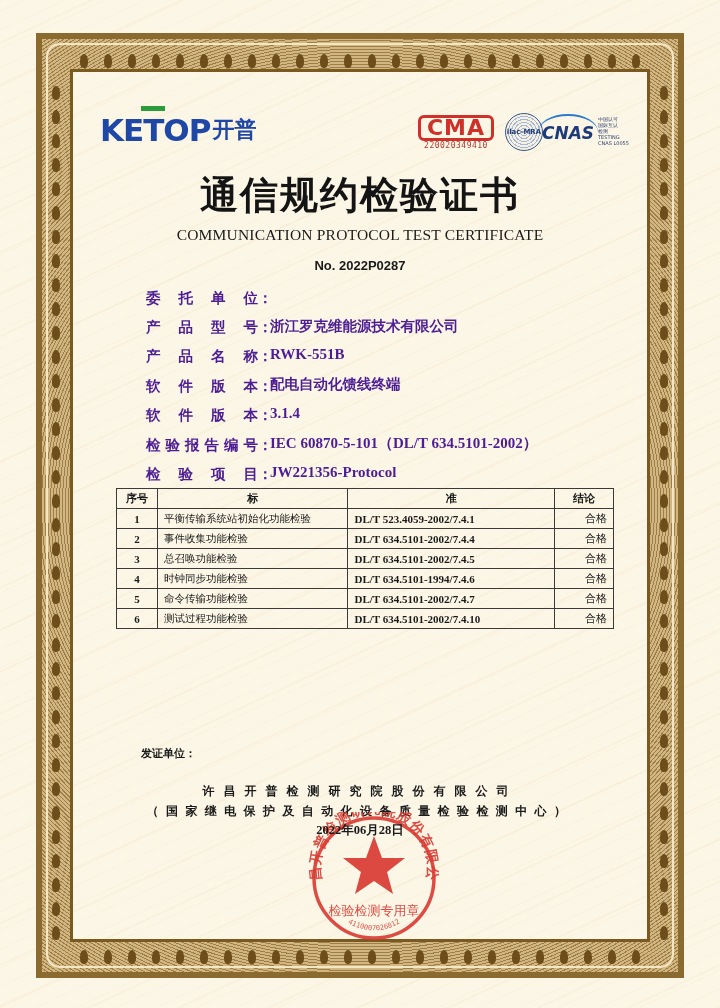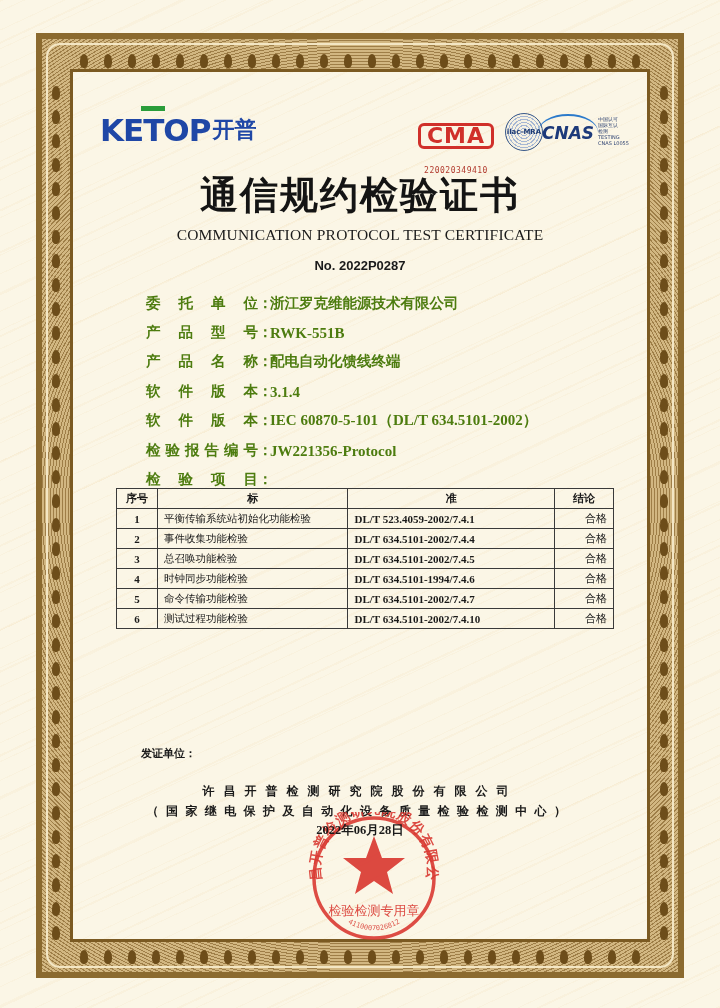--- a/index.html
+++ b/index.html
@@ -60,23 +60,23 @@
     content:""; position:absolute; left:-2px; top:-6px; width:24px; height:5px; background:#2a9d3a;
   }
   .logo-cn { font-size:22px; color:#1f47a6; margin-left:2px; }
 
   .cma {
     left:416px; top:115px; width:80px; height:38px; text-align:center;
   }
   .cma-mark {
     display:inline-block; font-family:"DejaVu Sans", sans-serif; font-weight:bold;
     font-size:22px; color:#d0302a; border:3px solid #d0302a; border-radius:6px 6px 6px 6px;
-    padding:0 6px; line-height:20px; letter-spacing:1px;margin-top:8px;
-  }
-  .cma-num { font-family:"DejaVu Sans Mono", monospace; font-size:8px; color:#b13a2e; margin-top:17px; letter-spacing:0.5px; }
+    padding:0 6px; line-height:20px; letter-spacing:1px;
+  }
+  .cma-num { font-family:"DejaVu Sans Mono", monospace; font-size:8px; color:#b13a2e; margin-top:0; letter-spacing:0.5px; }
   .ilac {
     left:505px; top:113px; width:36px; height:36px; border-radius:50%;
     border:1px solid #3a5a8a;
     background:repeating-radial-gradient(circle, #a6b7d3 0 1px, #f6f1e2 1px 3px);
     font-family:"DejaVu Sans", sans-serif; font-size:7px; font-weight:bold; color:#1d3a72;
     display:flex; align-items:center; justify-content:center;
   }
   .cnas {
     left:538px; top:114px; width:60px; height:34px;
     font-family:"DejaVu Sans", sans-serif; font-style:italic; font-weight:bold; font-size:17px; color:#1d3a7a;
@@ -93,22 +93,22 @@
   }
   .title-en {
     left:0; width:720px; top:226px; text-align:center;
     font-family:"Liberation Serif", serif; font-size:15.5px; letter-spacing:0.2px; color:#1a1a1a;
   }
   .cert-no {
     left:0; width:720px; top:258px; text-align:center;
     font-family:"Liberation Sans", sans-serif; font-weight:bold; font-size:13px; color:#1a1a1a;
   }
   .field {
-    left:146px; height:24px; display:flex; align-items:flex-end;
-    font-family:"DejaVu Sans", sans-serif; font-weight:bold; font-size:14.5px; color:#4d7c0f;
+    left:146px; height:24px; display:flex; align-items:flex-start;
+    font-family:"DejaVu Sans", sans-serif; font-weight:bold; font-size:14.5px; color:#4c1d95;
   }
   .field .lbl { display:inline-block; width:112px; text-align-last:justify; text-align:justify; padding-right:0; }
   .field .lbl.tight { letter-spacing:0; }
   .field .colon { width:12px; }
   .field .val { font-family:"Liberation Serif", serif; font-weight:bold; font-size:15px;margin-top:28px; }
   .field .val.cn { font-family:"DejaVu Sans", sans-serif; font-size:14.5px; }
 
   table.items {
     position:absolute; left:116px; top:488px; width:498px;
     border-collapse:collapse; font-size:11px;

